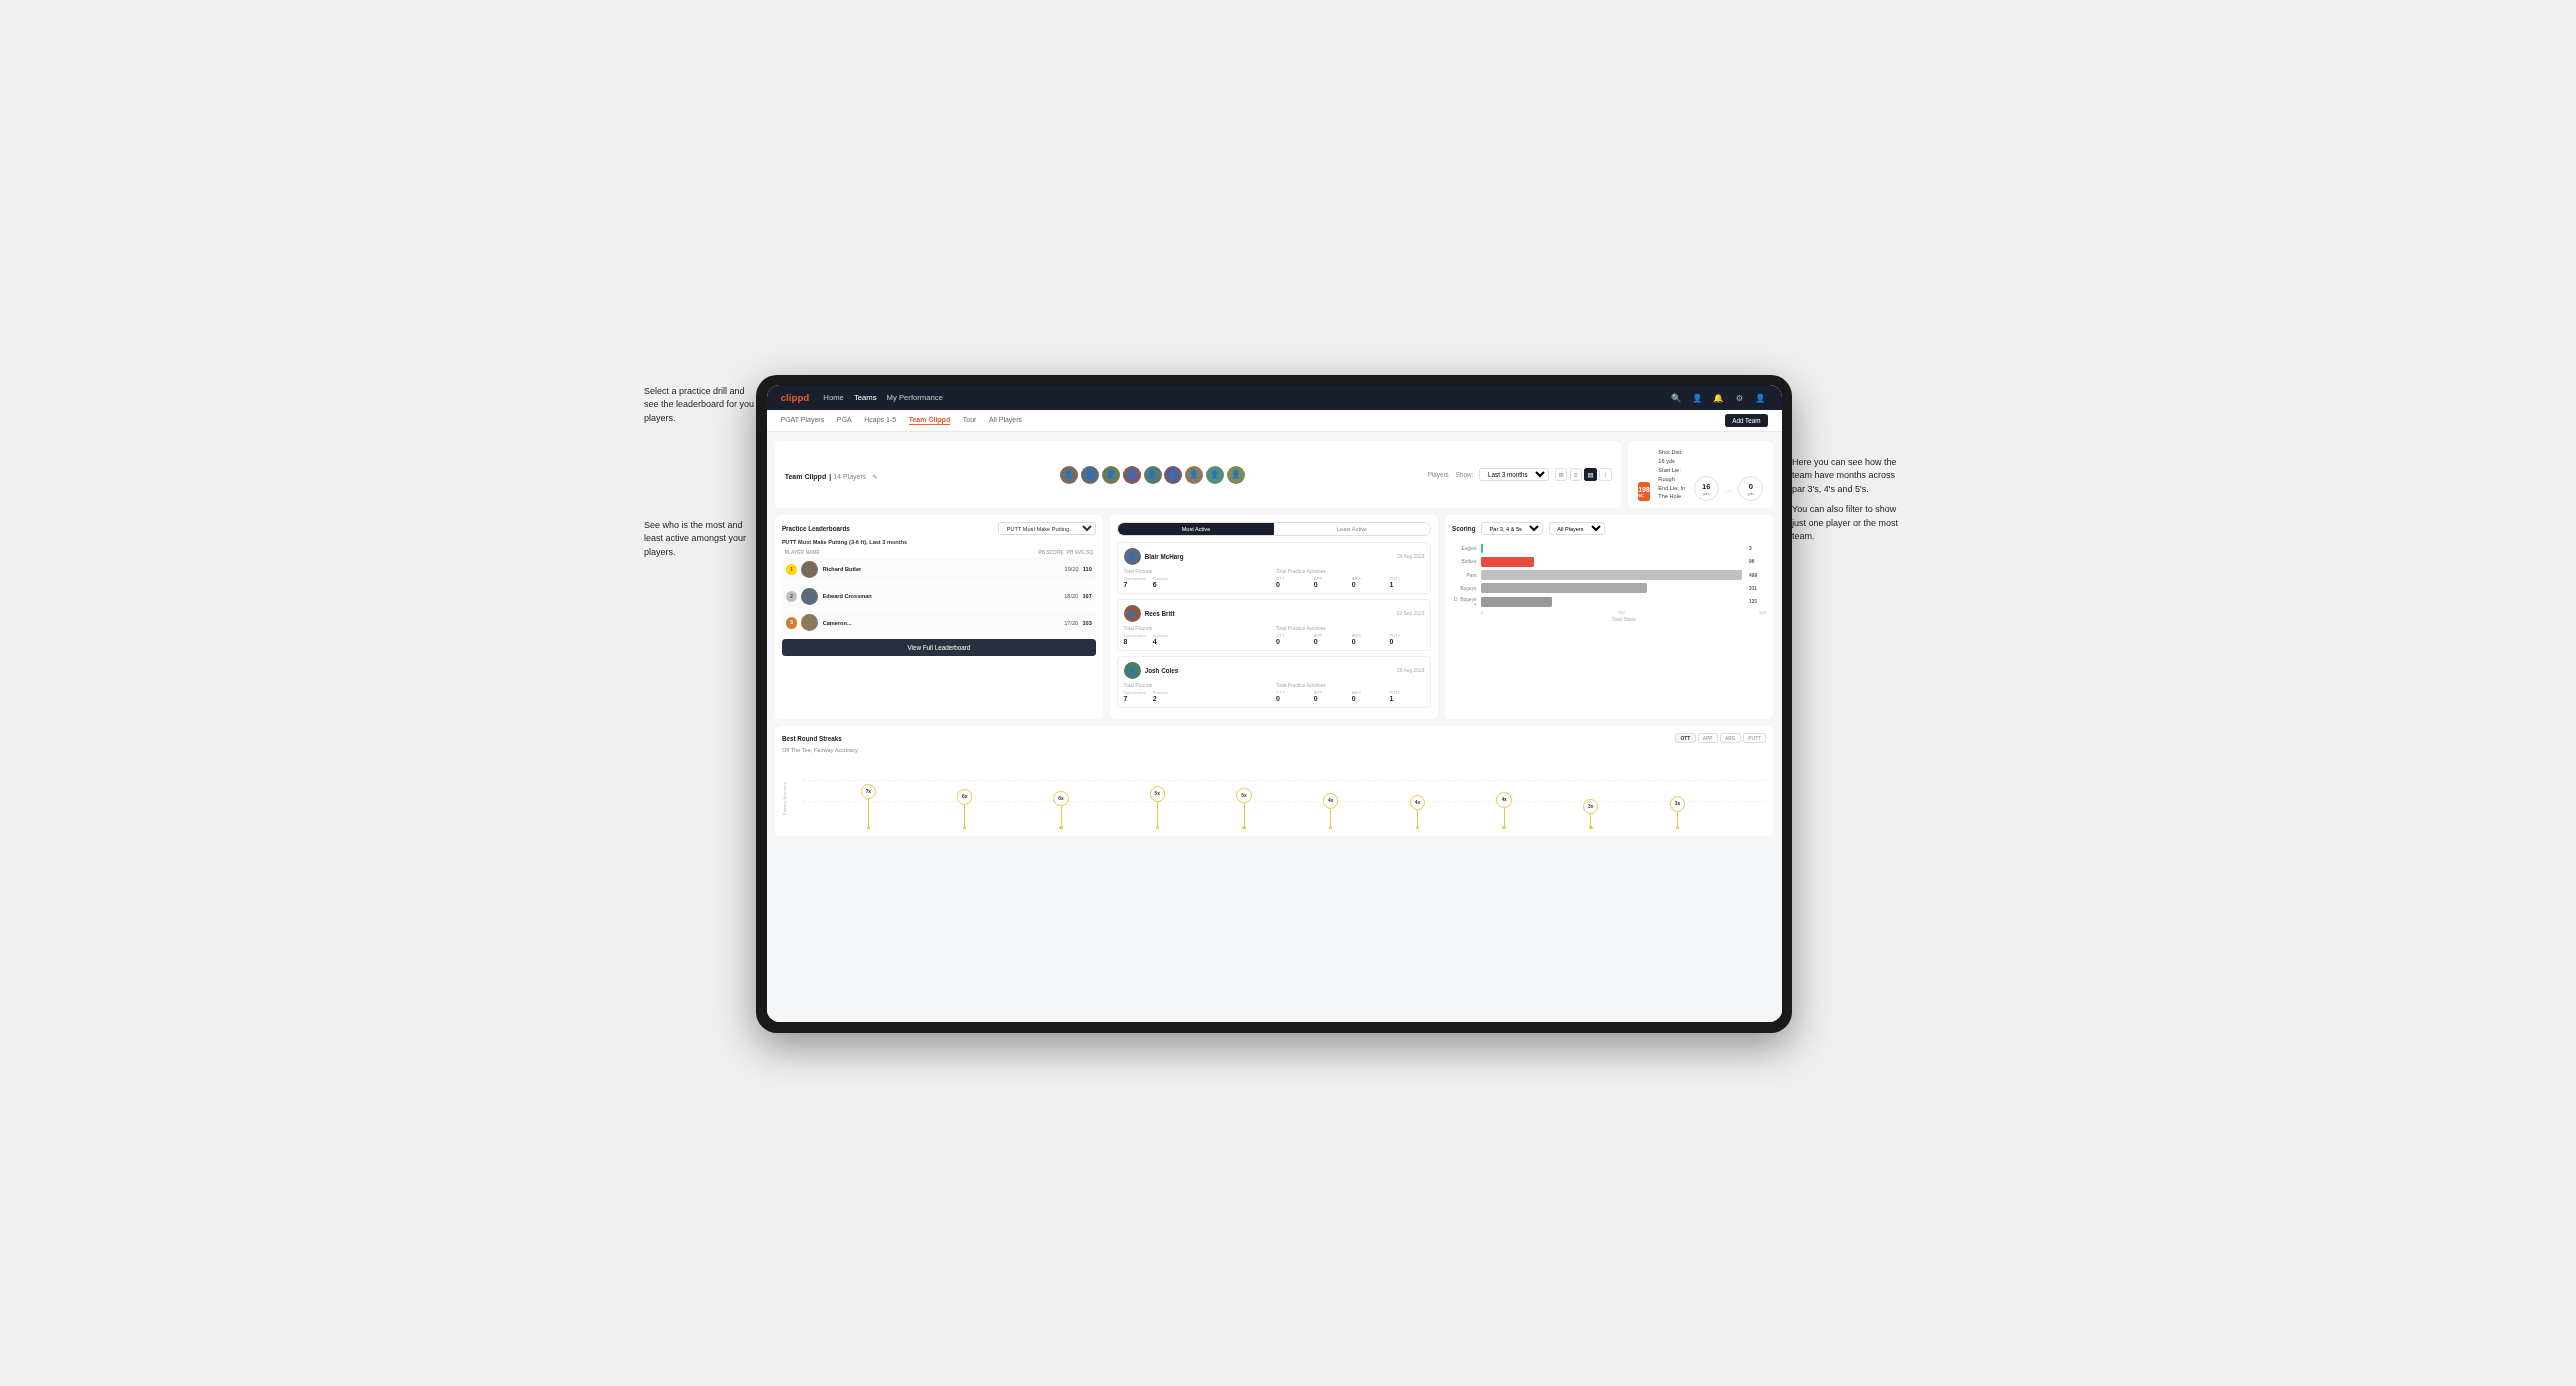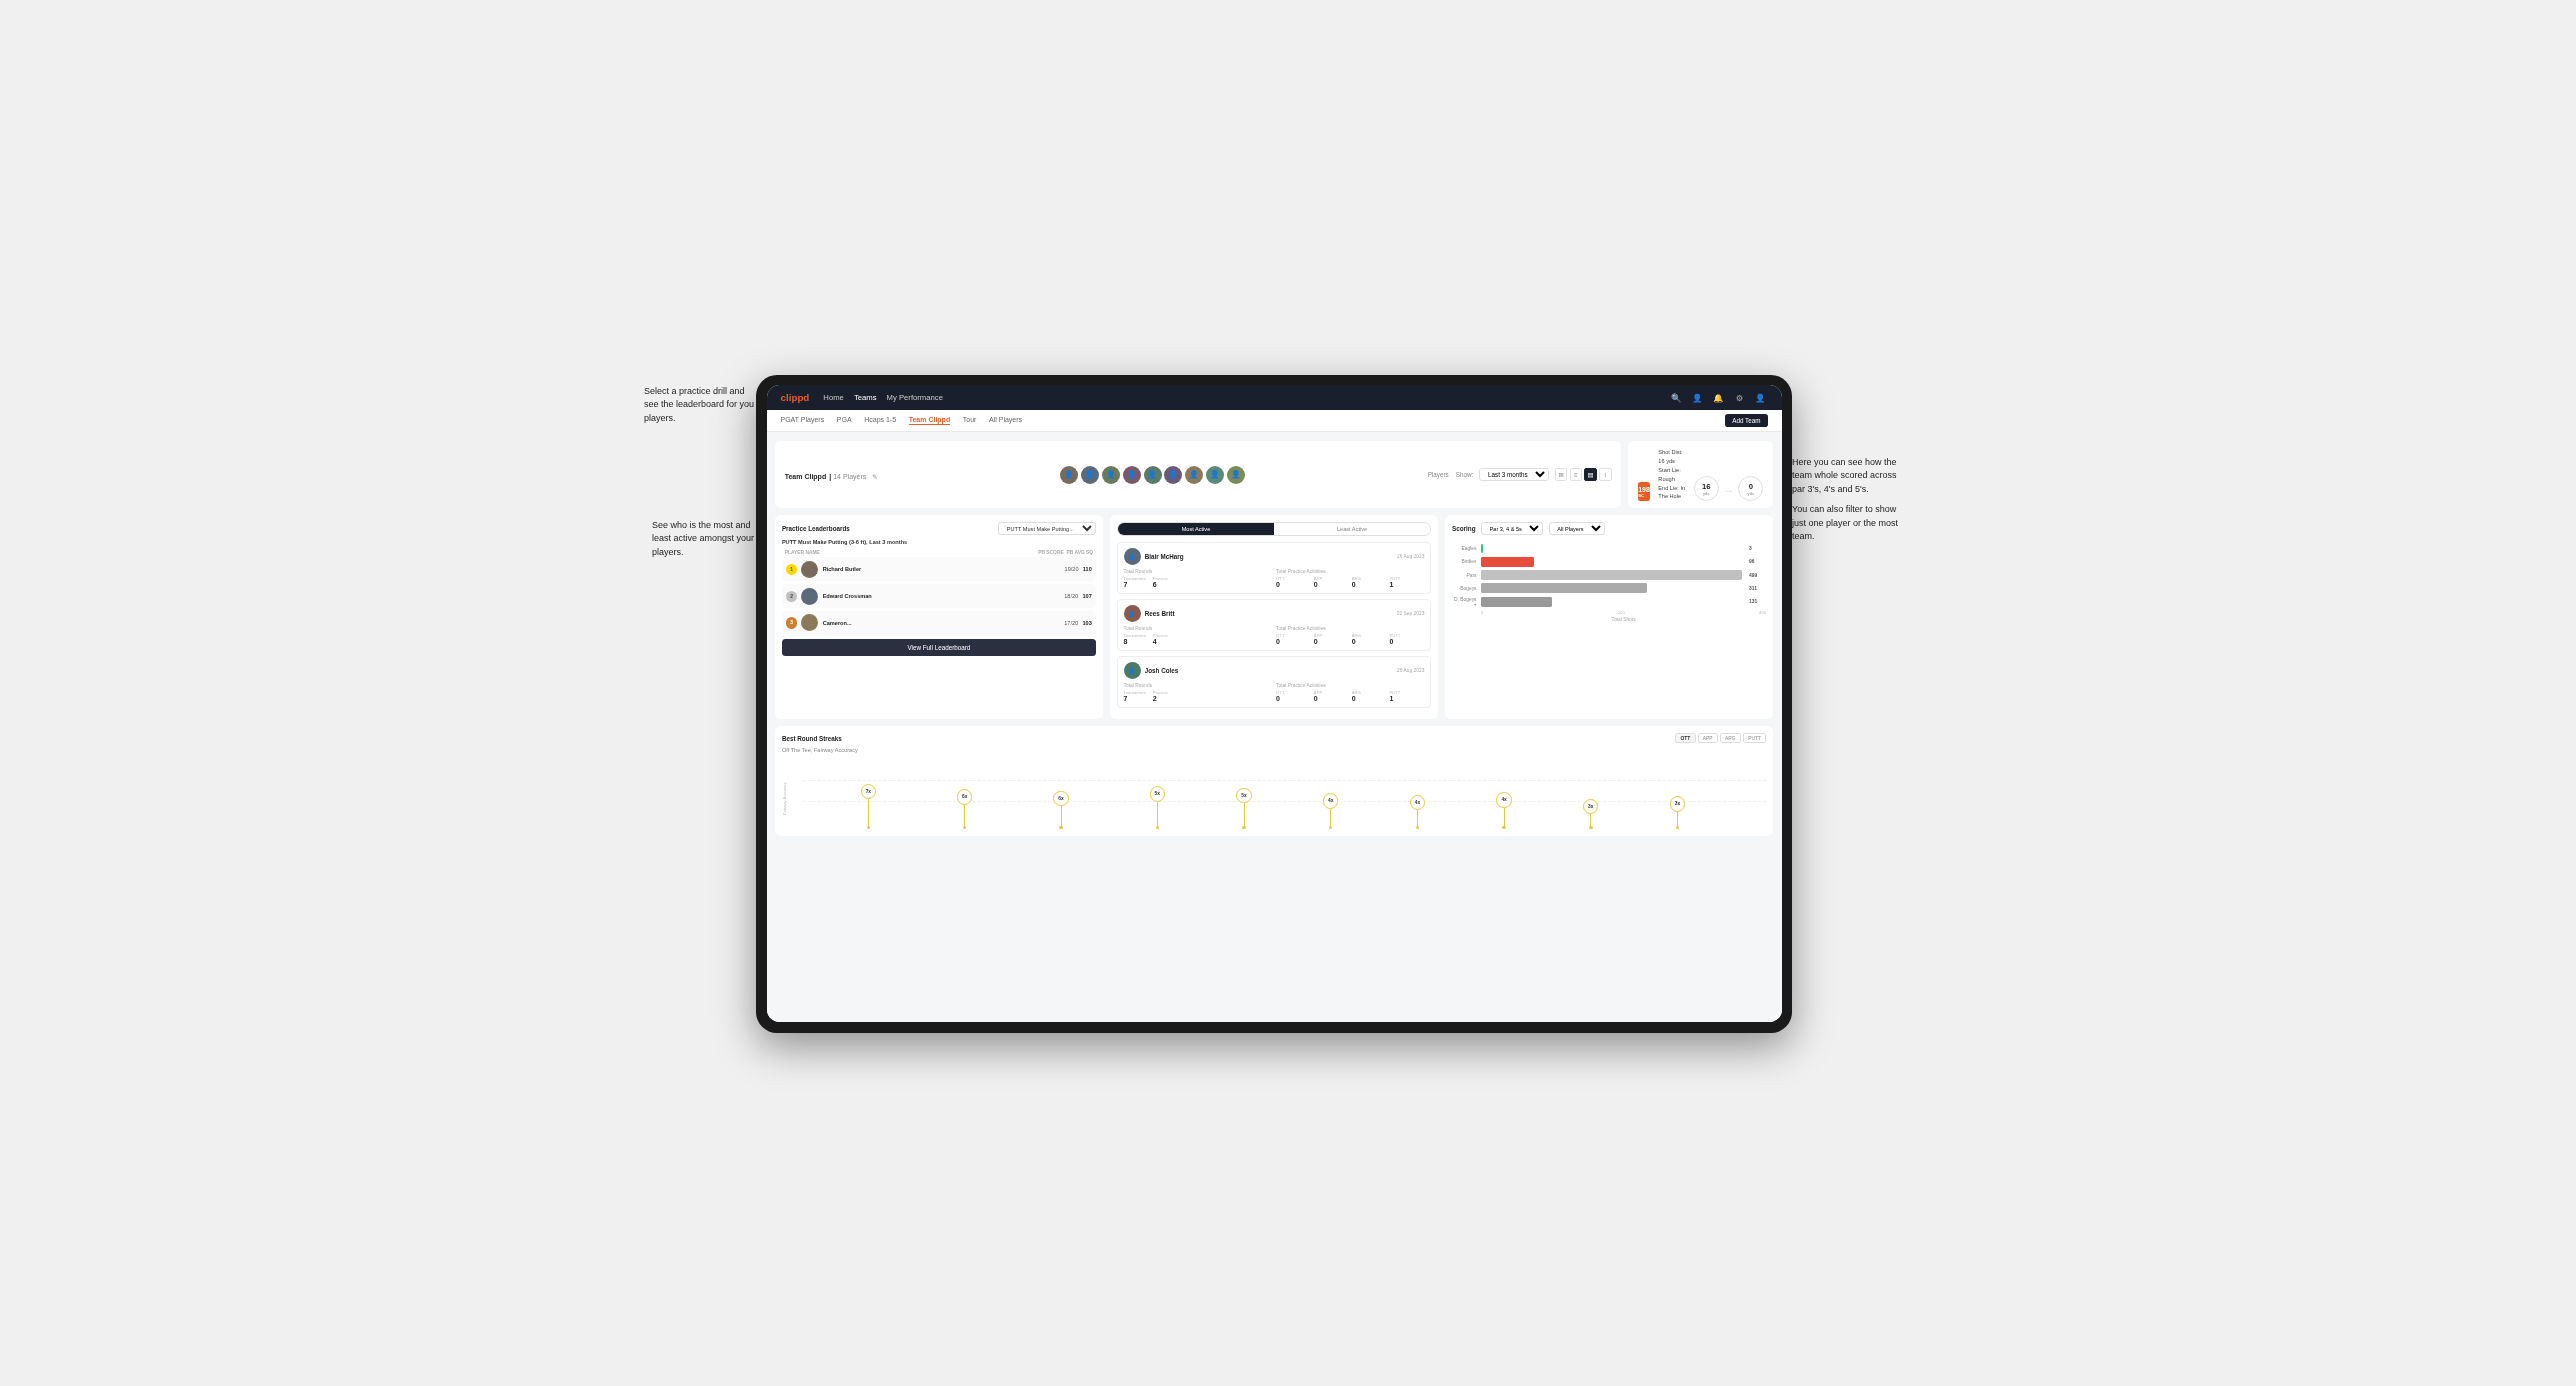--- a/index.html
+++ b/index.html
@@ -22,21 +22,21 @@
 
     
     .annotation {
       position: absolute;
       font-size: 9px;
       color: #222;
       line-height: 1.5;
       font-weight: 400;
     }
     .annotation-tl { top: 38px; left: 0; width: 112px; }
-    .annotation-bl { top: 172px; left: 8px; width: 119px; }
+    .annotation-bl { top: 172px; left: 0; width: 119px; }
 
     
     .arrows-svg {
       position: absolute;
       top: 0; left: 0;
       width: 100%; height: 100%;
       pointer-events: none;
     }
 
     
@@ -574,21 +574,21 @@
   <div class="annotation annotation-tl">
     <span>Select a practice drill and see the leaderboard for you players.</span>
   </div>
 
   <div class="annotation annotation-bl">
     <span>See who is the most and least active amongst your players.</span>
   </div>
 
   <div class="annotation" style="position:absolute;top:109px;right:0;width:140px;">
     <div>Here you can see how the</div>
-    <div>team whole scored across</div>
+    <div>team have months across</div>
     <div>par 3's, 4's and 5's.</div>
     <div style="height:7px"></div>
     <div>You can also filter to show</div>
     <div>just one player or the most</div>
     <div>team.</div>
   </div>
 
   <svg class="arrows-svg" viewBox="0 0 1840 990">
 
     <line x1="160" y1="100" x2="440" y2="320" stroke="#c0392b" stroke-width="1.5" marker-end="url(#arrow)"></line>

